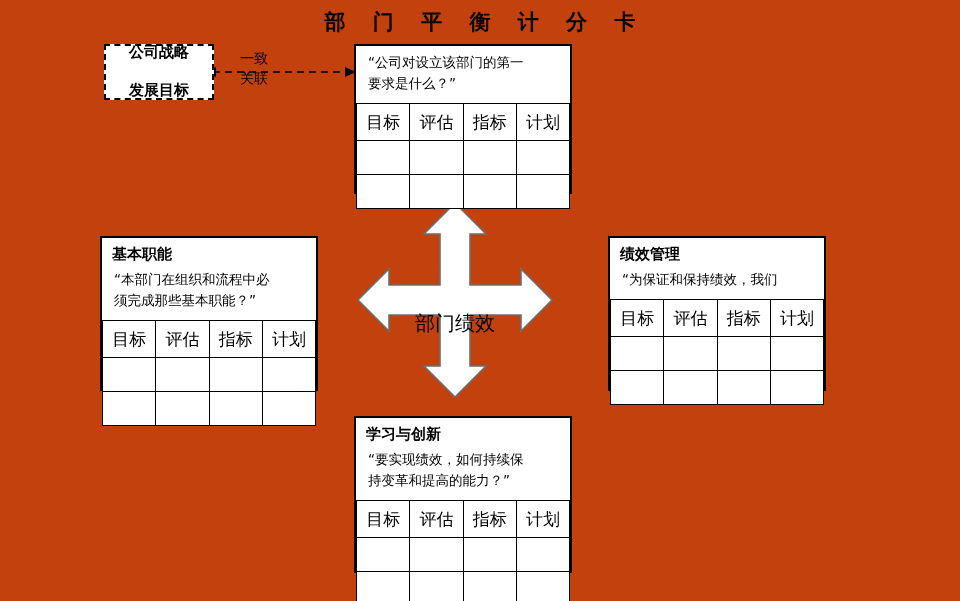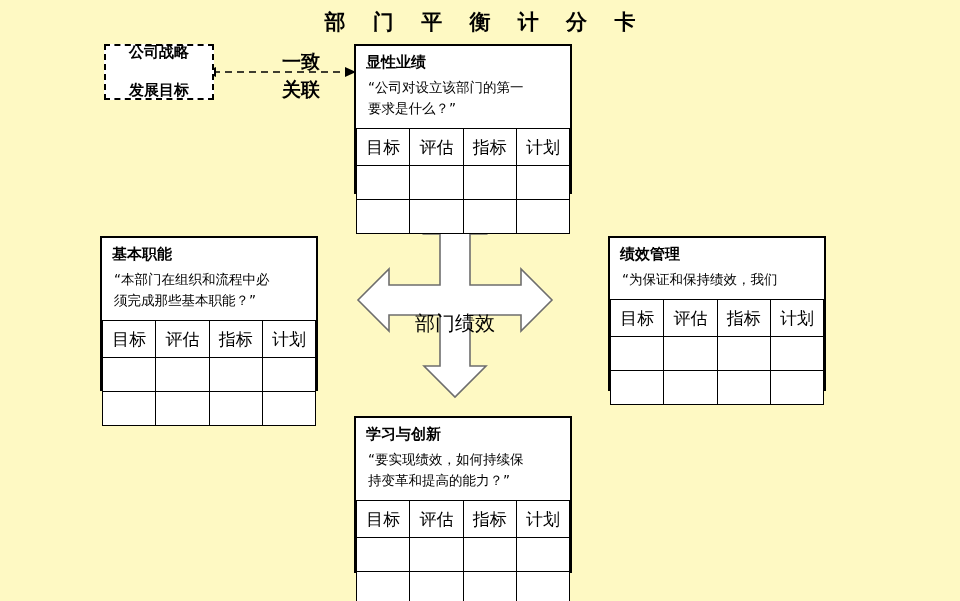--- a/index.html
+++ b/index.html
@@ -9,21 +9,21 @@
   }
   body {
     font-family: "DejaVu Sans", "Liberation Sans", sans-serif;
     color: #000000;
   }
   #canvas {
     position: relative;
     width: 960px;
     height: 601px;
     overflow: hidden;
-    background: #fef9c3;
+    background: #c2410c;
   }
   .title {
     position: absolute;
     left: 0;
     top: 8px;
     width: 960px;
     text-align: center;
     font-size: 21px;
     font-weight: bold;
     letter-spacing: 10px;
@@ -60,23 +60,23 @@
     flex-direction: column;
     align-items: center;
     justify-content: center;
     font-size: 15px;
     font-weight: bold;
     line-height: 1.45;
     gap: 16px;
   }
   .link-label {
     position: absolute;
-    font-size: 19px;
-    font-weight: bold;
-    text-align: right;
+    font-size: 14px;
+    font-weight: normal;
+    text-align: left;
     line-height: 1.45;
   }
   table.mini {
     border-collapse: collapse;
     margin: 9px auto 0 auto;
     background: #ffffff;
   }
   table.mini td, table.mini th {
     border: 1px solid #000000;
     width: 51px;
@@ -138,21 +138,20 @@
     <span>公司战略</span>
     <span>发展目标</span>
   </div>
 
   <div class="link-label" style="left:240px; top:48px; width:80px;">
     <div>一致</div>
     <div>关联</div>
   </div>
 
   <div class="box" style="left:354px; top:44px; width:218px; height:150px;">
-    <div class="box-title">显性业绩</div>
     <div class="box-quote">
       <span class="ind">“公司对设立该部门的第一</span>
       <span class="ind">要求是什么？”</span>
     </div>
     <table class="mini">
       <tbody>
           <tr>
         <th>目标</th>
         <th>评估</th>
         <th>指标</th>

